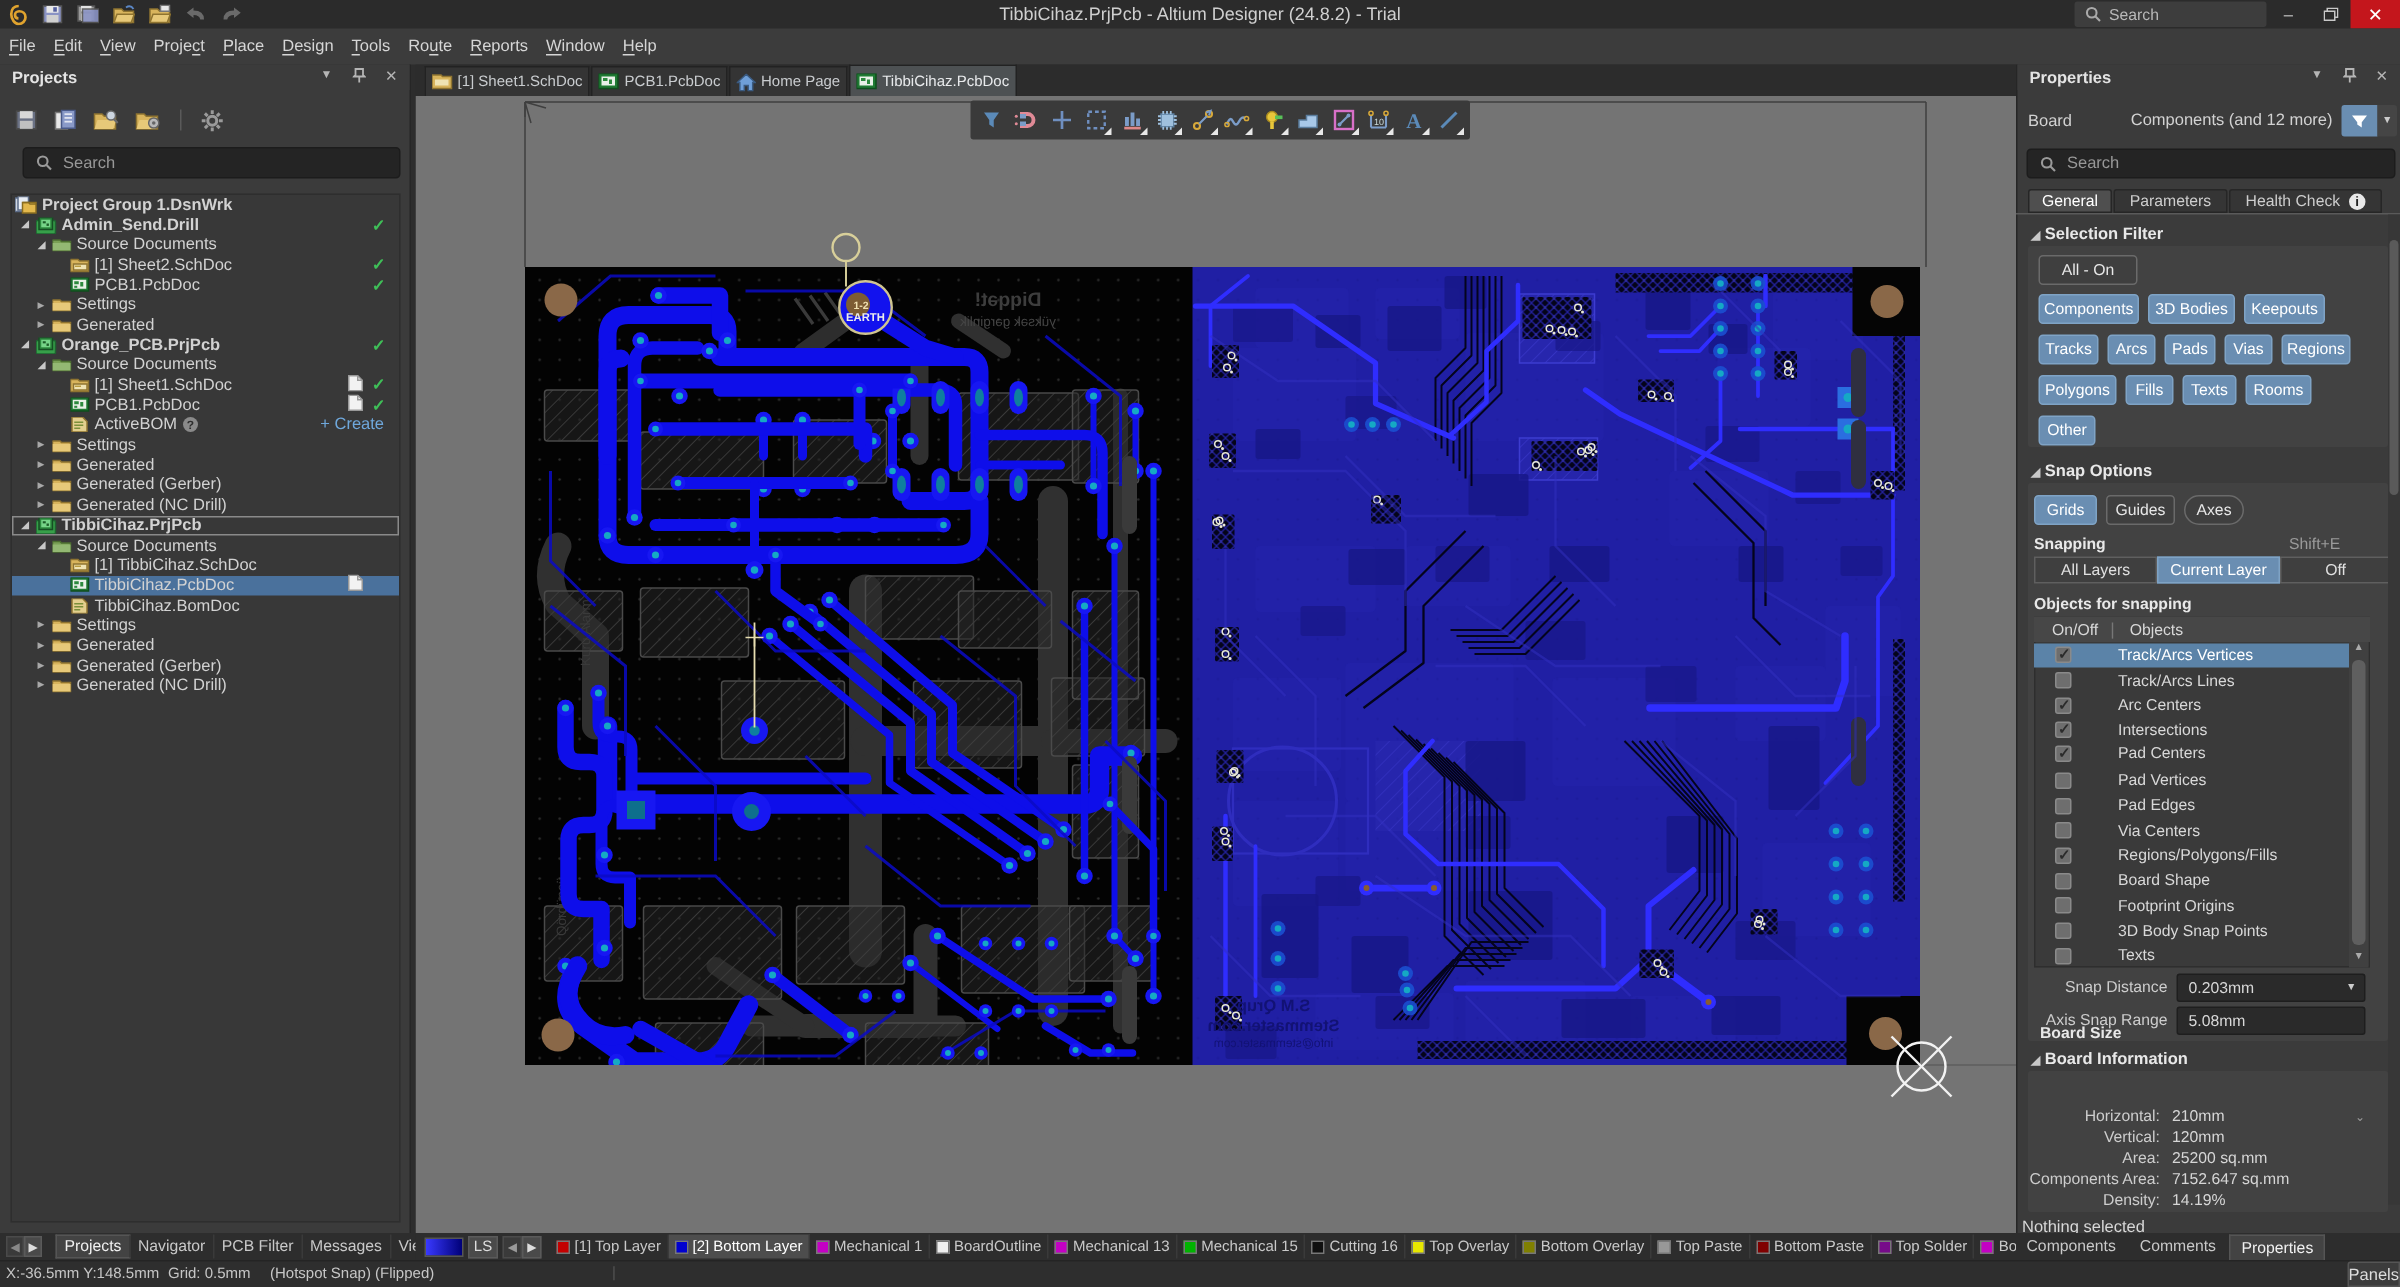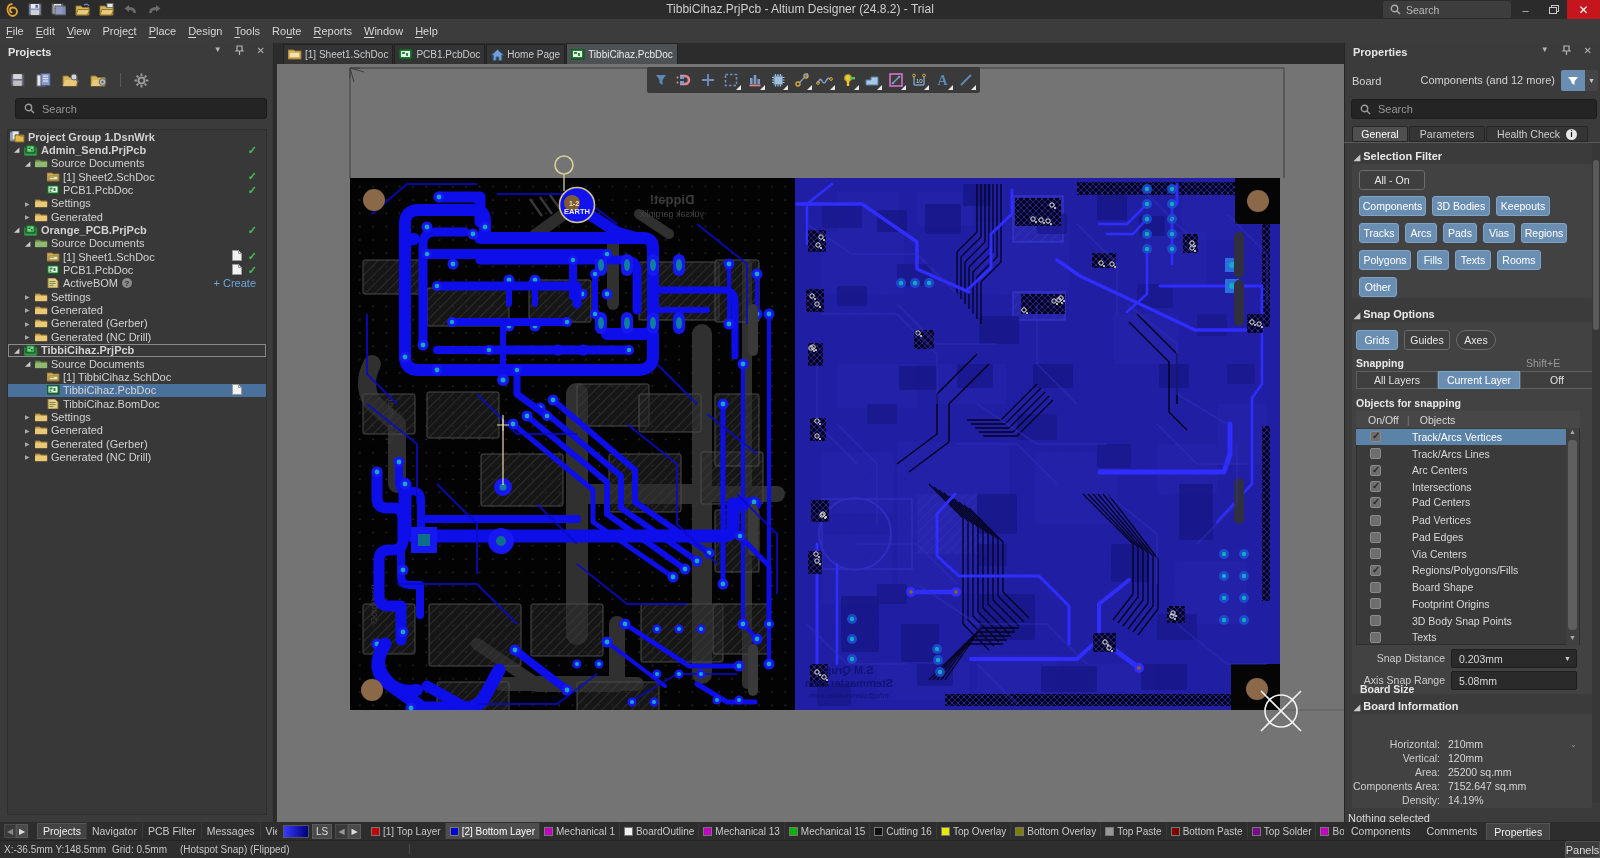--- a/index.html
+++ b/index.html
@@ -264,21 +264,21 @@
           <span class="arr" style="left:6px;top:3px;color:#c8c8c8;font-size:7px">◢</span>
           <span style="margin-left:16px;display:inline-flex;align-items:center;">
             <svg width="14" height="11" viewBox="0 0 14 11">
               <rect x="0" y="2" width="13" height="9" rx="1" fill="#37a04a" stroke="#1e6330"></rect>
               <rect x="2" y="0" width="9" height="8" fill="#2c8a3e" stroke="#174d24"></rect>
               <rect x="3.5" y="1.5" width="6" height="5" fill="#77d489"></rect>
               <rect x="4.5" y="2.5" width="2" height="1.4" fill="#1c5c29"></rect>
               <rect x="7" y="4" width="1.6" height="1.6" fill="#1c5c29"></rect>
             </svg>
           </span>
-          <span class="lbl bold">Admin_Send.PrjPcb</span>
+          <span class="lbl bold">Admin_Send.Drill</span>
           <span class="chk">✓</span>
         </div>
 <div class="trow" style="">
           <span class="arr" style="left:17px;top:3px;color:#c8c8c8;font-size:7px">◢</span>
           <span style="margin-left:27px;display:inline-flex;align-items:center;">
             <svg width="13" height="10" viewBox="0 0 13 10">
               <path d="M0 2 h5 l1 1h6 v6 h-12z" fill="#79a055" stroke="#4c6e31"></path>
               <path d="M0 4h12v5h-12z" fill="#93b873"></path>
             </svg>
           </span>

